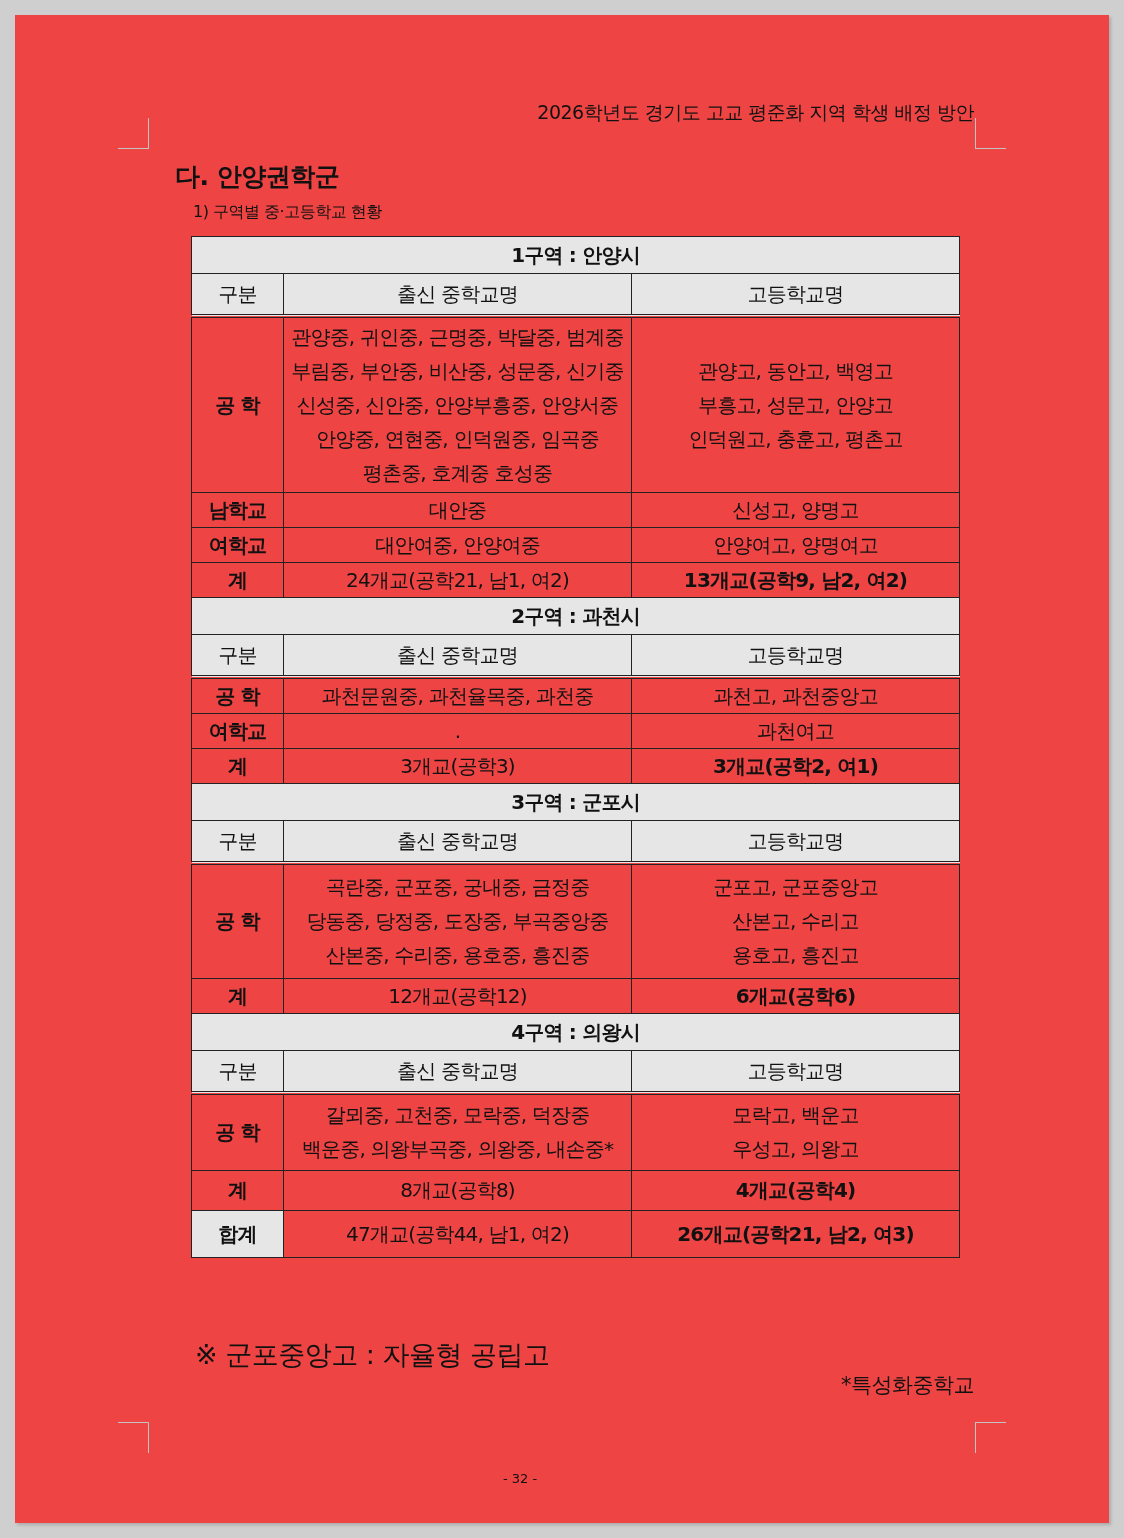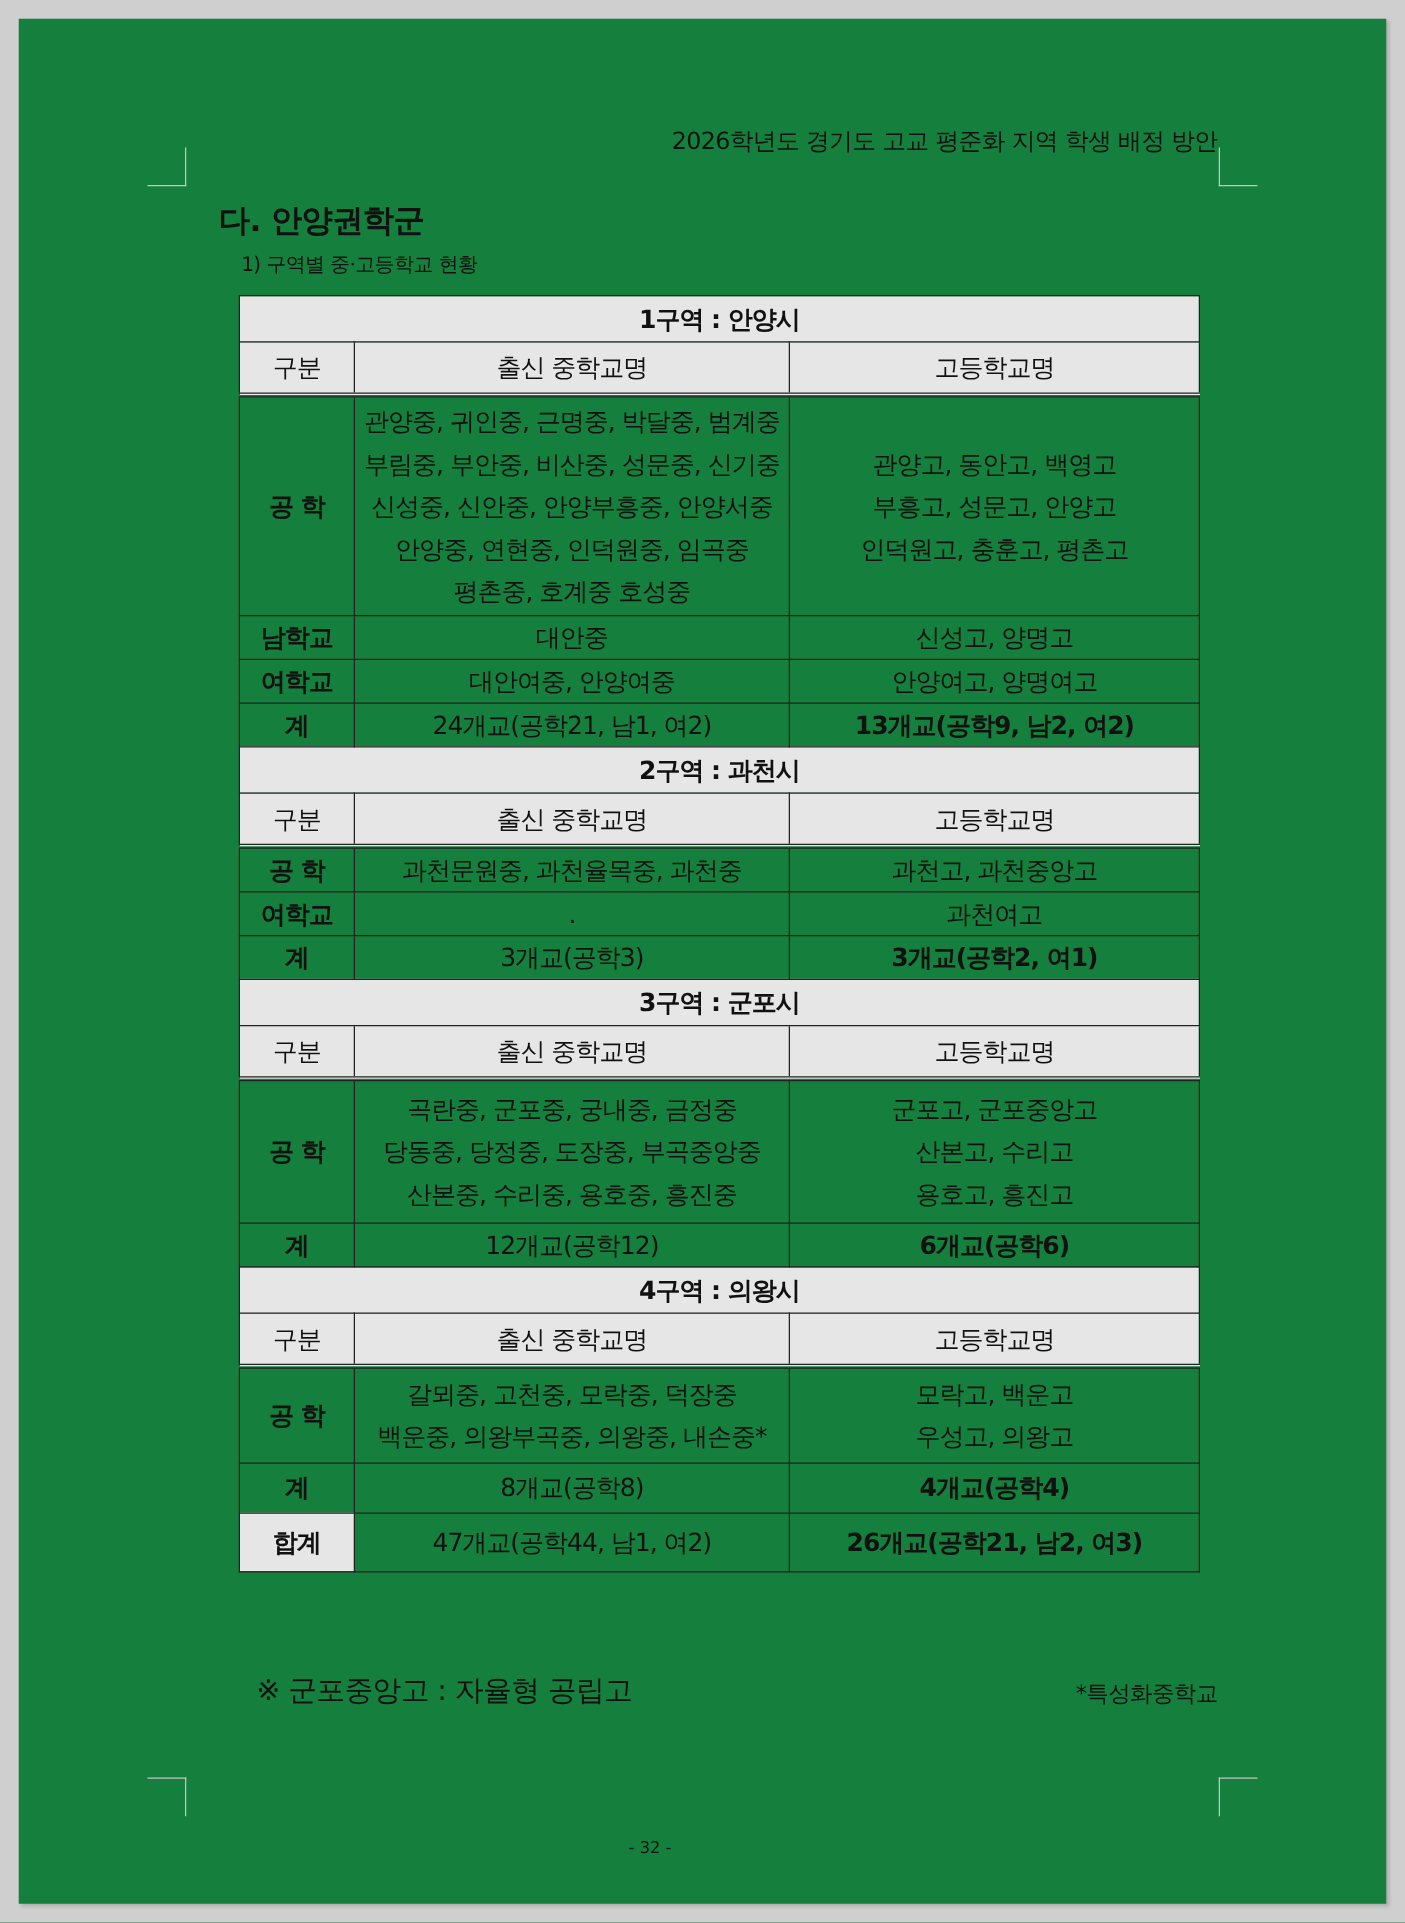--- a/index.html
+++ b/index.html
@@ -7,21 +7,21 @@
     width: 1124px; height: 1538px;
     background: #cfcfcf;
     position: relative;
     font-family: "DejaVu Sans", sans-serif;
     color: #111;
     overflow: hidden;
   }
   .page {
     position: absolute; left: 15px; top: 15px;
     width: 1094px; height: 1508px;
-    background: #15803d;
+    background: #ef4444;
     box-shadow: 2px 2px 3px rgba(0,0,0,0.18);
   }
   .corner { position: absolute; width: 30px; height: 30px; border-color: #c4c4c4; border-style: solid; border-width: 0; }
   .c-tl { left: 103px; top: 103px; border-right-width: 1px; border-bottom-width: 1px; }
   .c-tr { left: 960px; top: 103px; border-left-width: 1px; border-bottom-width: 1px; }
   .c-bl { left: 103px; top: 1407px; border-right-width: 1px; border-top-width: 1px; }
   .c-br { left: 960px; top: 1407px; border-left-width: 1px; border-top-width: 1px; }
 
   .running-header {
     position: absolute; right: 135px; top: 85px;
@@ -49,26 +49,26 @@
     padding: 0 4px;
     line-height: 34px;
   }
   td.region { background: #e6e6e6; height: 36px; font-weight: bold; }
   tr.head td { background: #e6e6e6; height: 40px; font-weight: normal; border-bottom: 4px double #222; }
   td.cat { font-weight: bold; }
   td.bold { font-weight: bold; }
   .multiline span { display: block; }
 
   .footnote-star {
-    position: absolute; right: 135px; top: 1328px;
-    font-size: 18px; letter-spacing: -0.5px;
+    position: absolute; right: 135px; top: 1356px;
+    font-size: 21px; letter-spacing: -0.5px;
   }
   .note {
-    position: absolute; left: 190px;
-    font-size: 23px; letter-spacing: -0.5px;
+    position: absolute; left: 180px;
+    font-size: 27px; letter-spacing: -0.5px;
   }
   .note1 { top: 1322px; }
   .note2 { top: 1360px; }
   .page-number {
     position: absolute; left: 0; width: 1010px; top: 1456px;
     text-align: center; font-size: 13px;
   }
 </style>
 </head>
 <body>

